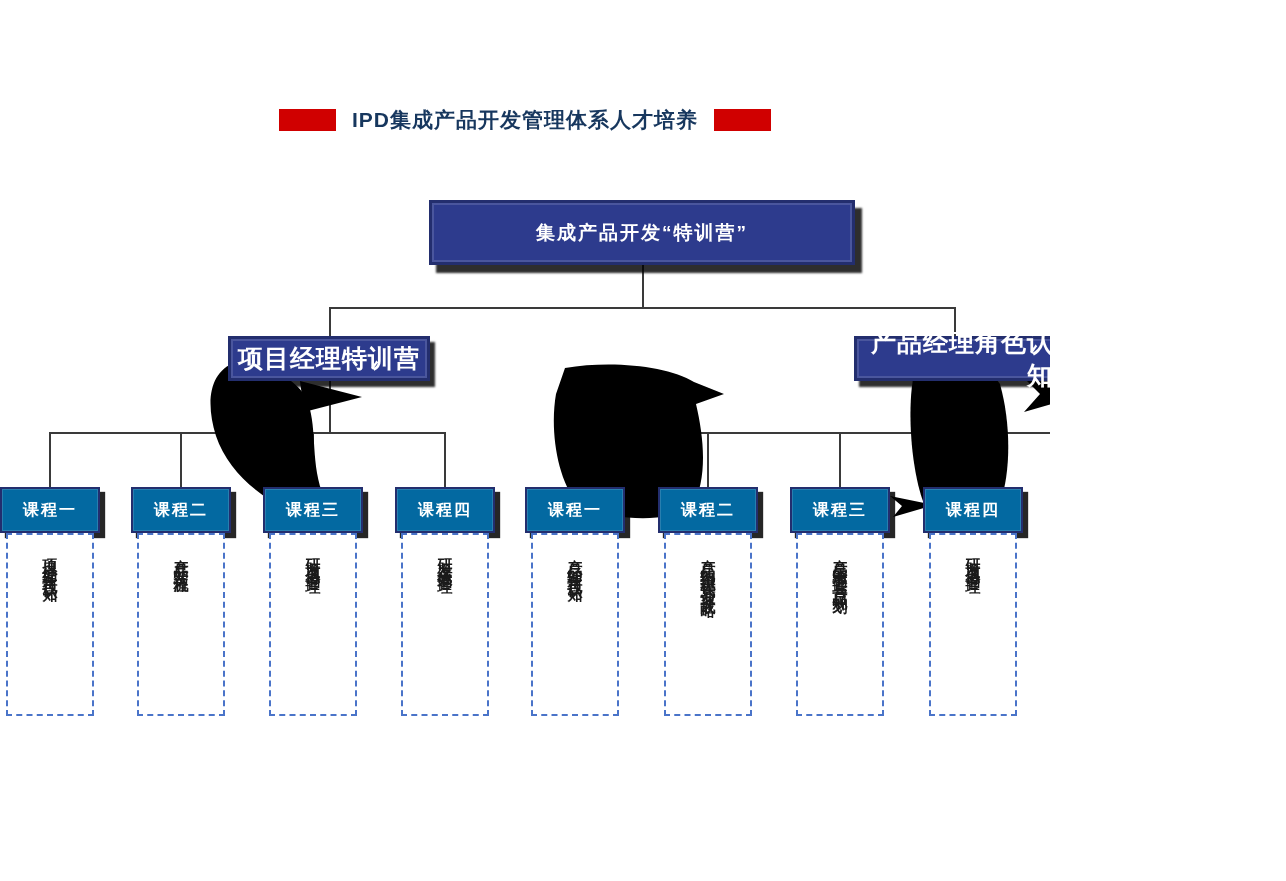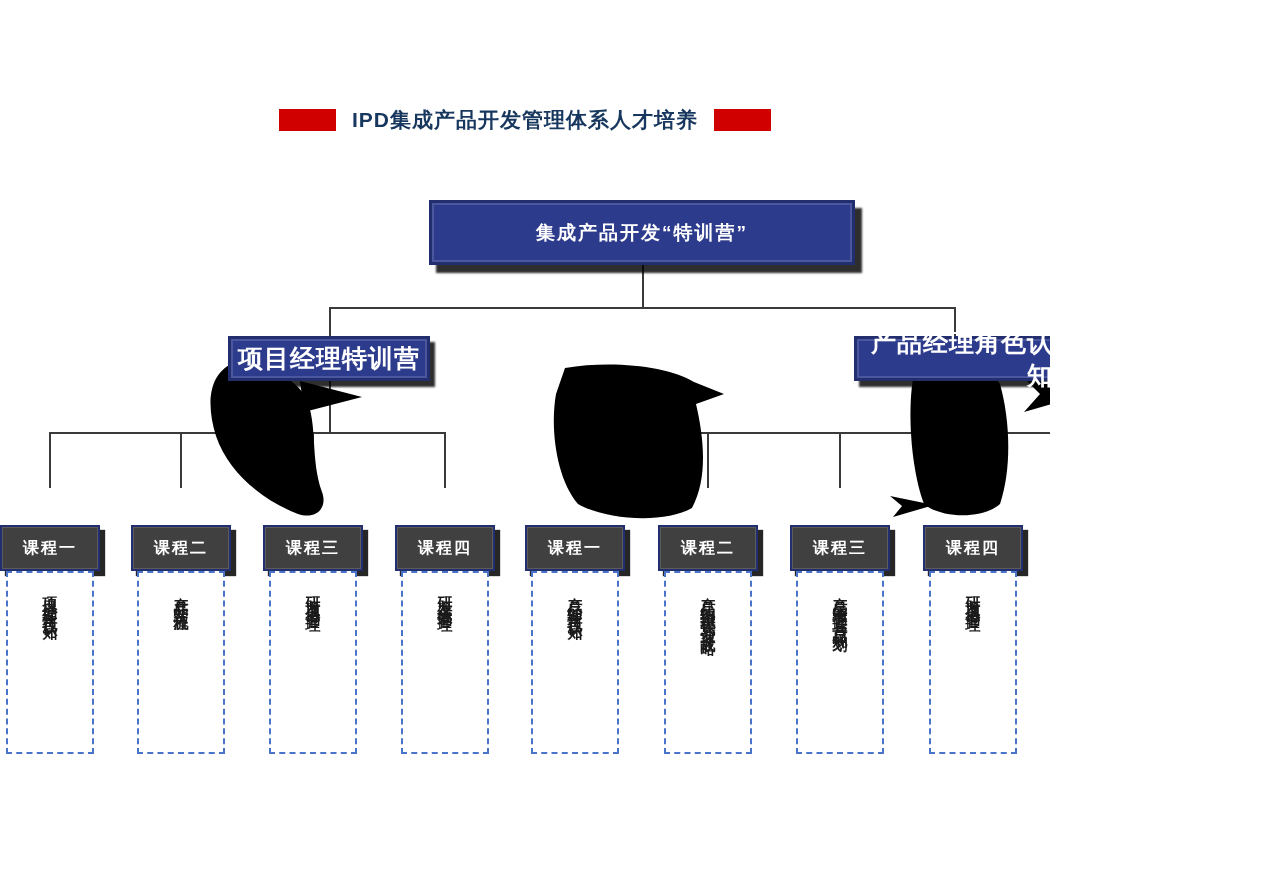--- a/index.html
+++ b/index.html
@@ -20,23 +20,23 @@
   }
   .root-box{left:429px;top:200px;width:426px;height:65px;font-size:19px;letter-spacing:2px;}
   .sub-box{width:202px;height:45px;font-size:25px;letter-spacing:1px;box-shadow:5px 6px 2px rgba(0,0,0,0.82), inset 0 0 0 2px rgba(255,255,255,0.14);text-align:right;}
   .sub-box.b0{left:228px;top:336px;}
   .sub-box.b1{left:854px;top:336px;}
   
   .line{position:absolute;background:#3a3a3a;z-index:1;}
   
   .course{position:absolute;top:487px;width:100px;z-index:3;}
   .course-header{
-    height:46px;background:#404040;border:2px solid #232E6E;box-sizing:border-box;
+    height:46px;background:#0369a1;border:2px solid #232E6E;box-sizing:border-box;
     display:flex;align-items:center;justify-content:center;color:#fff;font-weight:bold;font-size:16px;
-    letter-spacing:2px;box-shadow:5px 5px 1px rgba(0,0,0,0.85), inset 0 0 0 1px rgba(255,255,255,0.15);margin-top:38px;
+    letter-spacing:2px;box-shadow:5px 5px 1px rgba(0,0,0,0.85), inset 0 0 0 1px rgba(255,255,255,0.15);
   }
   .course-body{
     width:88px;height:183px;margin:0 auto;background:#ffffff;border:2px dashed #4A74C9;box-sizing:border-box;
     display:flex;justify-content:center;align-items:flex-start;padding-top:12px;
   }
   .vtext{
     writing-mode:vertical-rl;text-orientation:upright;height:158px;
     font-size:15px;letter-spacing:4px;line-height:24px;font-weight:600;color:#1a1a1a;
   }
   

